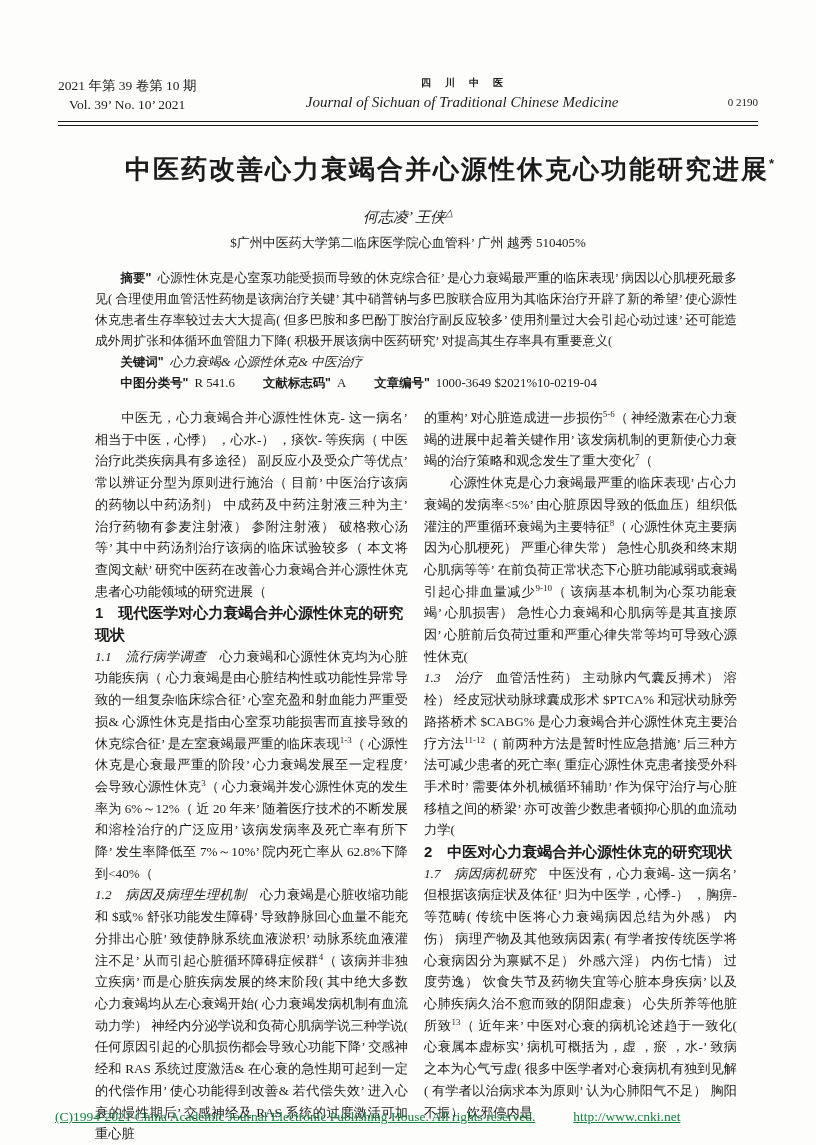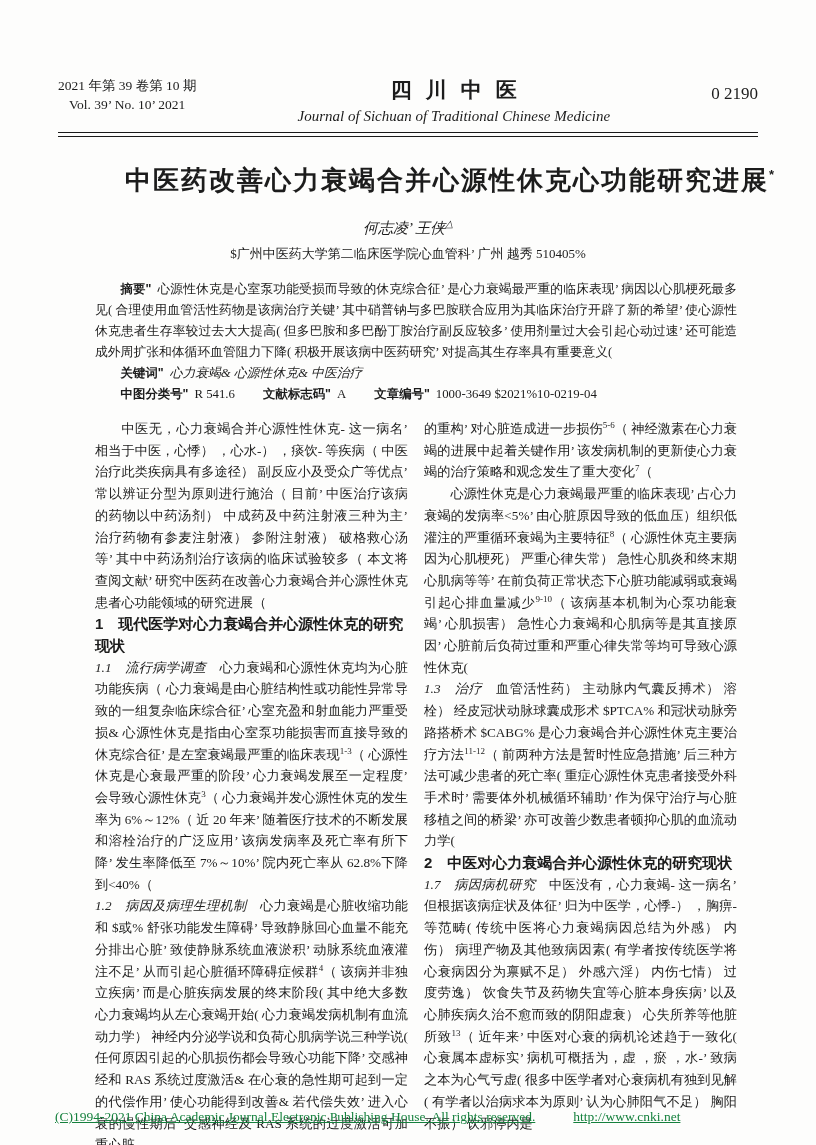--- a/index.html
+++ b/index.html
@@ -5,23 +5,23 @@
   html,body { margin:0; padding:0; background:#e8e8e8; }
   .page {
     width:816px; height:1145px; margin:0 auto; position:relative;
     background:#fdfdfc; color:#1c1c1c; overflow:hidden;
     font-family:"Liberation Serif", serif;
   }
   
   .header { margin:0 58px; padding-top:76px; display:flex; justify-content:space-between; align-items:flex-start; }
   .hdr-left { text-align:center; font-size:13.5px; line-height:19px; }
   .hdr-center { text-align:center; }
-  .journal-cn { font-family:"Liberation Sans", sans-serif; font-weight:700; font-size:21px; letter-spacing:14px; padding-left:14px; }
+  .journal-cn { font-family:"Liberation Sans", sans-serif; font-weight:700; font-size:10px; letter-spacing:14px; padding-left:14px; }
   .journal-en { font-size:15px; margin-top:4px;font-style:italic; }
-  .hdr-right { font-size:17px; margin-top:8px;font-family:Liberation Serif, serif; }
+  .hdr-right { font-size:11px; margin-top:20px;font-family:Liberation Serif, serif; }
   .rule-double { margin:7px 58px 0 58px; height:3px; border-top:1.6px solid #1a1a1a; border-bottom:1.6px solid #1a1a1a; }
   
   .title { margin:26px 40px 0 40px; text-align:right; font-family:"Liberation Sans", sans-serif;
            font-weight:700; font-size:26px; letter-spacing:2px; }
   .title sup { font-size:13px; }
   .authors { margin-top:20px; text-align:center; font-size:15px; font-style:italic; }
   .authors sup { font-size:10px; }
   .affil { margin-top:7px; text-align:center; font-size:13px; }
   
   .front { margin:16px 79px 0 95px; font-size:12.8px; line-height:21px; text-align:justify; }

